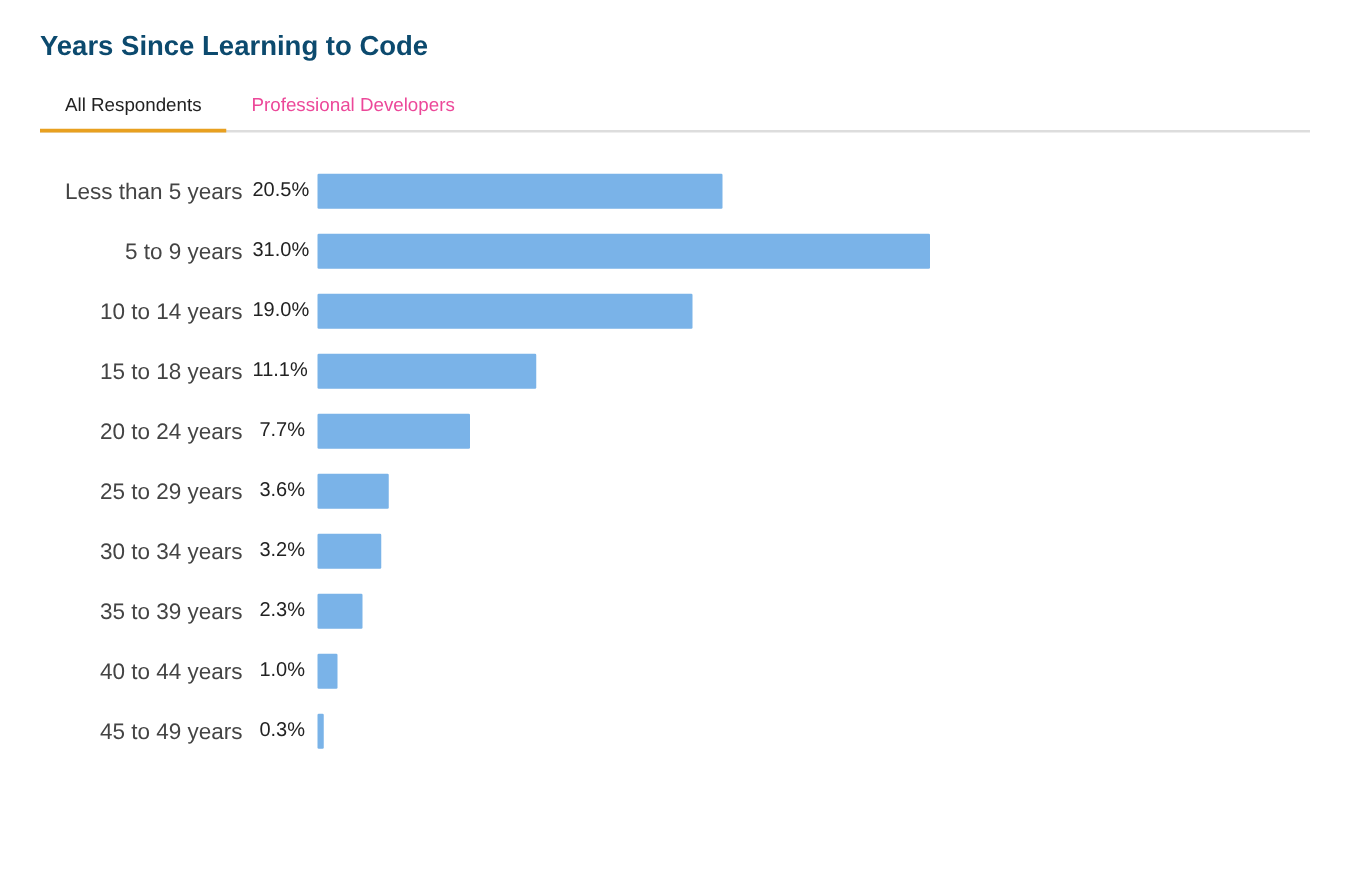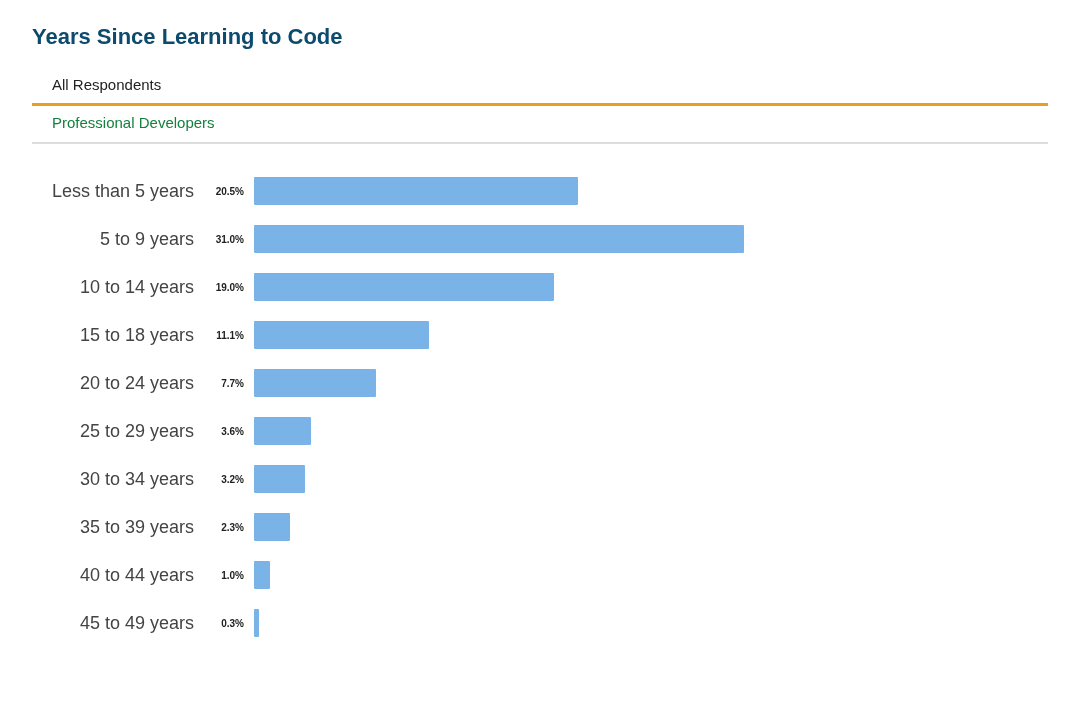--- a/index.html
+++ b/index.html
@@ -12,27 +12,26 @@
     .page-title {
       color: #0c4a6e;
       font-size: 22px;
       font-weight: bold;
       margin-bottom: 16px;
     }
     .tabs {
       display: flex;
       border-bottom: 2px solid #ddd;
       margin-bottom: 28px;
-      flex-direction: column;
     }
     .tab {
       padding: 10px 20px;
       font-size: 15px;
       cursor: pointer;
-      color: #15803d;
+      color: #ec4899;
       border-bottom: 3px solid transparent;
       margin-bottom: -2px;
     }
     .tab.active {
       color: #222;
       border-bottom: 3px solid #e8a020;
       font-weight: 500;
     }
     .chart-area {
       padding: 0 10px;
@@ -47,22 +46,22 @@
       width: 160px;
       text-align: right;
       font-size: 18px;
       color: #444;
       padding-right: 8px;
       flex-shrink: 0;
     }
     .row-pct {
       width: 52px;
       text-align: right;
-      font-weight: bold;
-      font-size: 10px;
+      font-weight: normal;
+      font-size: 16px;
       color: #222;
       padding-right: 10px;
       flex-shrink: 0;
     }
     .bar-container {
       flex: 1;
       height: 28px;
       display: flex;
       align-items: center;
     }

